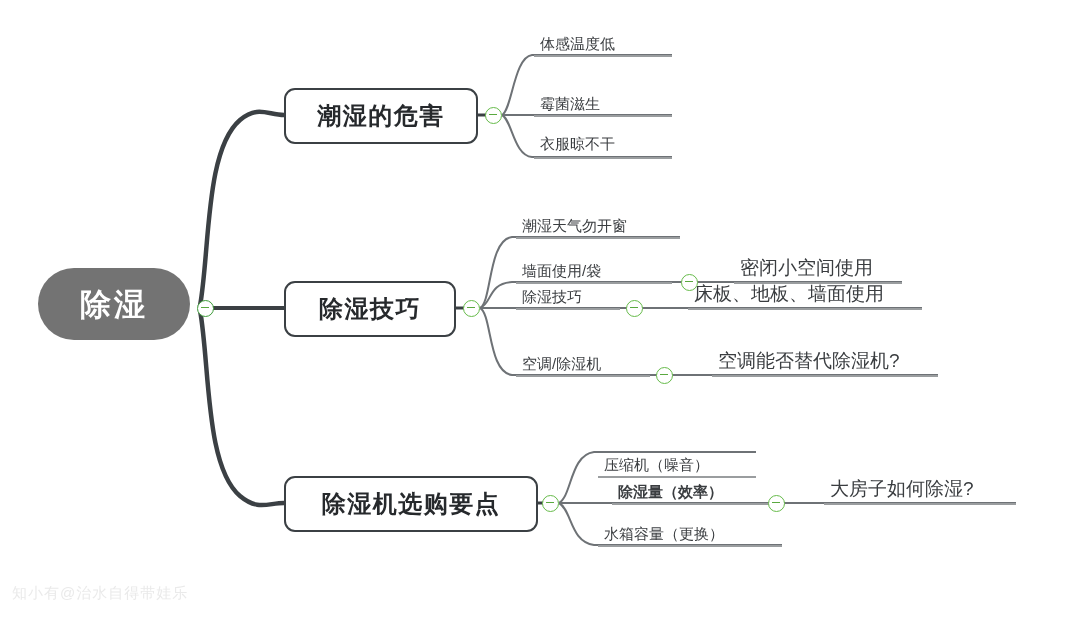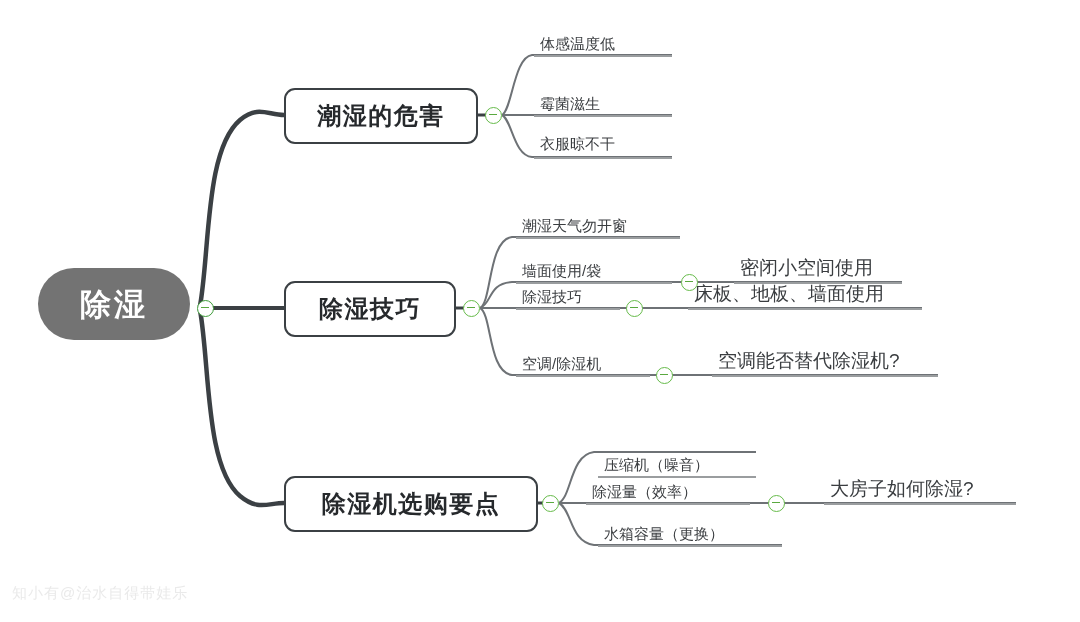--- a/index.html
+++ b/index.html
@@ -219,21 +219,21 @@
   </div>
 
   <div class="l1-node" style="left:284px; top:476px; width:254px; height:56px;">
     <span class="l1-label">除湿机选购要点</span>
   </div>
   <div class="handle" style="left:542px; top:494.5px;"></div>
 
   <div class="leaf" style="left:598px; top:428px; width:158px; height:26px;margin-top:24px;">
     <span class="leaf-label">压缩机（噪音）</span>
   </div>
-  <div class="leaf" style="left:586px; top:479px; width:164px; height:26px;">
+  <div class="leaf" style="left:612px; top:479px; width:164px; height:26px;font-weight:bold;">
     <span class="leaf-label">除湿量（效率）</span>
   </div>
   <div class="handle" style="left:768px; top:494.5px;"></div>
   <div class="leaf lvl3" style="left:824px; top:479px; width:192px; height:26px;">
     <span class="leaf-label">大房子如何除湿?</span>
   </div>
   <div class="leaf" style="left:598px; top:521px; width:184px; height:26px;">
     <span class="leaf-label">水箱容量（更换）</span>
   </div>
 

